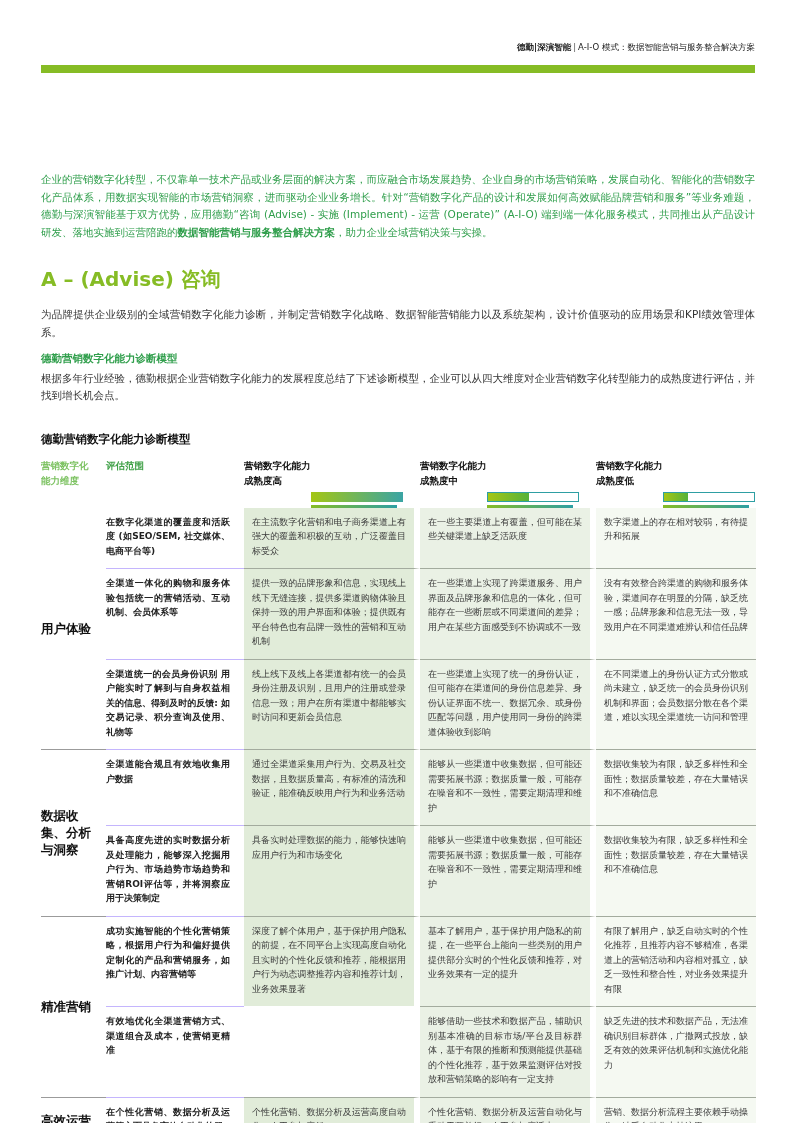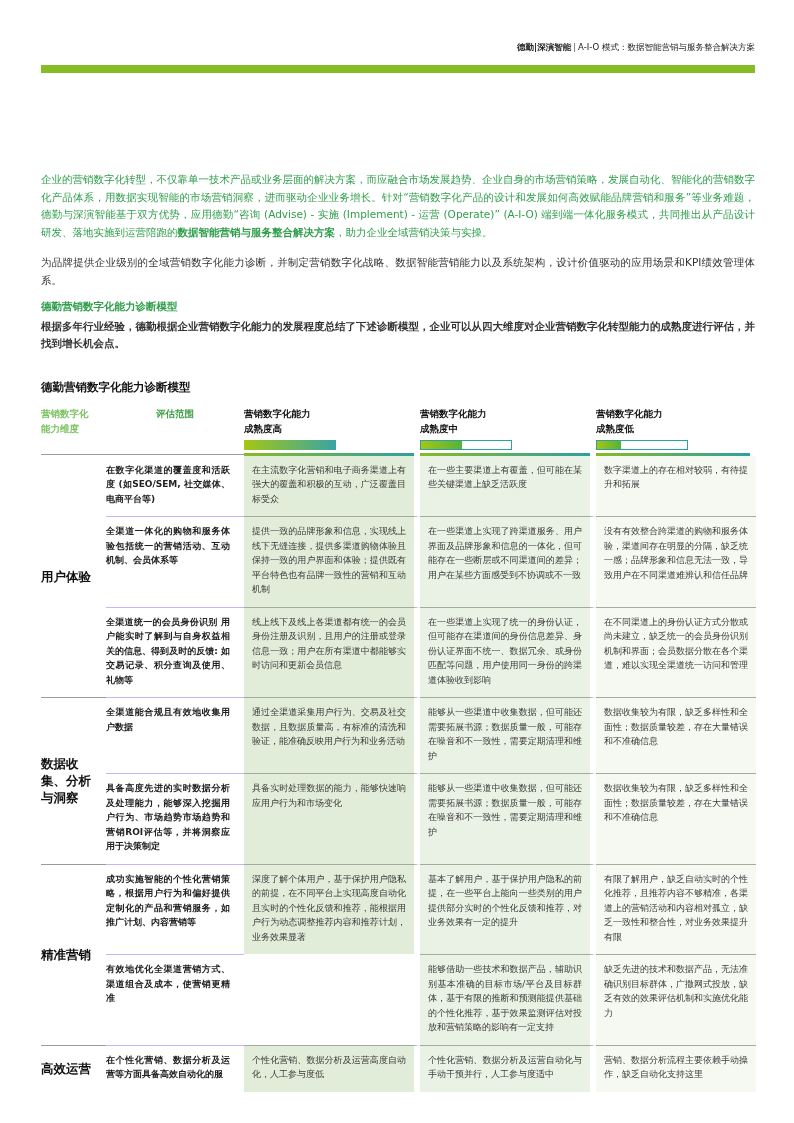--- a/index.html
+++ b/index.html
@@ -19,29 +19,29 @@
   .doc-header .brand{font-weight:bold;}
   .doc-header .sep{font-weight:normal;color:#555;margin:0 2px;}
   .green-bar{height:8px;background:#86BC25;margin-top:11px;}
   
   .intro{margin-top:98px;font-size:10.5px;line-height:17.5px;color:#2F9E4B;text-align:justify;}
   .intro b{font-weight:bold;}
   
   .sec-heading{margin-top:25px;font-size:20px;font-weight:bold;color:#86BC25;}
   .sec-paragraph{margin-top:13px;font-size:10.5px;line-height:17.5px;color:#333;text-align:justify;}
   .model-heading{margin-top:9px;font-size:10.5px;font-weight:bold;color:#2F9E4B;}
-  .model-paragraph{margin-top:4px;font-size:10.5px;line-height:17.5px;color:#333;text-align:justify;font-weight:bold;}
+  .model-paragraph{margin-top:4px;font-size:10.5px;line-height:17.5px;color:#333;text-align:justify;}
   
   .tbl-title{margin-top:27px;font-size:11.5px;font-weight:bold;color:#111;}
   .tbl{width:715px;margin-top:9px;}
   .tbl-header,.tbl-body{
     display:grid;
     grid-template-columns:65px 138px 176px 176px 160px;
   }
-  .hcell{display:flex;flex-direction:column;min-height:52px;}
+  .hcell{display:flex;flex-direction:row;min-height:52px;}
   .hlabel{font-size:9.5px;font-weight:bold;line-height:15px;padding-top:2px;}
   .hlabel.dimcolor{color:#7CC261;}
   .hlabel.scopecolor{color:#3FA047;text-align:center;}
   .hlabel.dark{color:#111;}
   .bar-outer{
     width:92px;height:10px;margin:3px 0 3px 0;
     border:1px solid #2E9FA3;background:#ffffff;box-sizing:border-box;
   }
   .bar-outer.full{border:none;background:linear-gradient(90deg,#A4C614,#3AA4A4);}
   .bar-fill{height:100%;background:linear-gradient(90deg,#A4C614,#55B23A);}
@@ -74,20 +74,21 @@
 
   <div class="doc-header">
     <span class="brand">德勤|深演智能</span>
     <span class="sep">|</span>
     <span>A-I-O 模式：数据智能营销与服务整合解决方案</span>
   </div>
   <div class="green-bar"></div>
 
   <p class="intro"><span>企业的营销数字化转型，不仅靠单一技术产品或业务层面的解决方案，而应融合市场发展趋势、企业自身的市场营销策略，发展自动化、智能化的营销数字化产品体系，用数据实现智能的市场营销洞察，进而驱动企业业务增长。针对“营销数字化产品的设计和发展如何高效赋能品牌营销和服务”等业务难题，德勤与深演智能基于双方优势，应用德勤“咨询 (Advise) - 实施 (Implement) - 运营 (Operate)” (A-I-O) 端到端一体化服务模式，共同推出从产品设计研发、落地实施到运营陪跑的</span><b>数据智能营销与服务整合解决方案</b><span>，助力企业全域营销决策与实操。</span></p>
 
+  <div class="sec-heading">A – (Advise) 咨询</div>
   <p class="sec-paragraph">为品牌提供企业级别的全域营销数字化能力诊断，并制定营销数字化战略、数据智能营销能力以及系统架构，设计价值驱动的应用场景和KPI绩效管理体系。</p>
   <div class="model-heading">德勤营销数字化能力诊断模型</div>
   <p class="model-paragraph">根据多年行业经验，德勤根据企业营销数字化能力的发展程度总结了下述诊断模型，企业可以从四大维度对企业营销数字化转型能力的成熟度进行评估，并找到增长机会点。</p>
 
   <div class="tbl-title">德勤营销数字化能力诊断模型</div>
 
   <div class="tbl">
 
     <div class="tbl-header">
       <div class="hcell">

